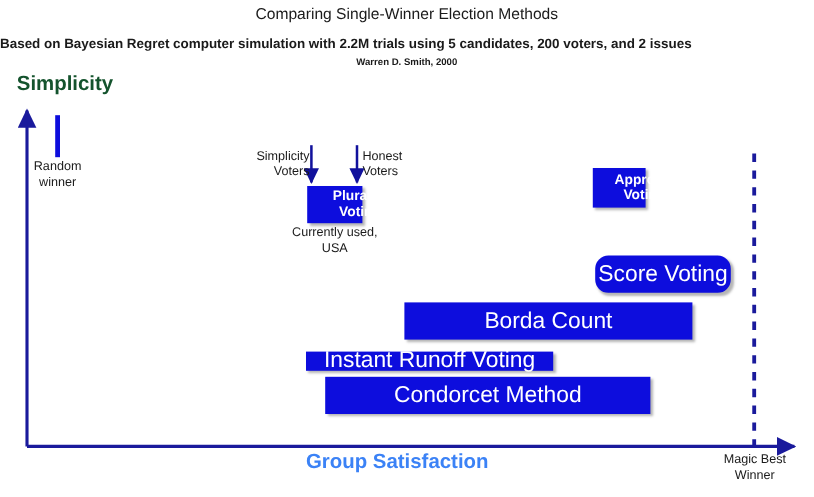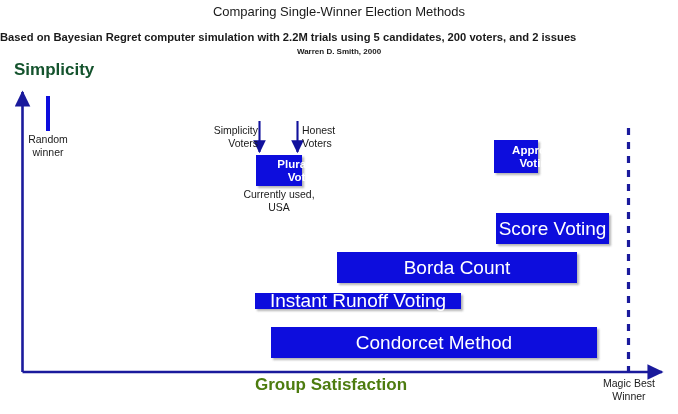--- a/index.html
+++ b/index.html
@@ -64,21 +64,21 @@
     font-weight: 700;
     color: #14532d;
     white-space: nowrap;
   }
   .axis-label-x {
     position: absolute;
     left: 255px;
     top: 375px;
     font-size: 17px;
     font-weight: 700;
-    color: #4d7c0f;
+    color: #3b82f6;
     white-space: nowrap;
   }
   .axis-svg {
     position: absolute;
     left: 0;
     top: 0;
     width: 678px;
     height: 414px;
     pointer-events: none;
   }
@@ -146,42 +146,42 @@
   <div class="bar tick" style="left:46px; top:96px; width:4px; height:35px;"></div>
   <div class="note" style="left:8px; top:133px; width:80px;">Random
 winner</div>
 
   <div class="note" style="left:206px; top:124px; width:52px; text-align:right;">Simplicity
 Voters</div>
   <div class="note" style="left:302px; top:124px; width:52px; text-align:left;">Honest
 Voters</div>
 
   <div class="bar small" style="left:256px; top:155px; width:46px; height:31px;">
-    <span style="white-space:pre-line;text-align:right;">Plurality Voting</span>
+    <span style="white-space:pre-line;">Plurality Voting</span>
   </div>
   <div class="note" style="left:231px; top:188px; width:96px;">Currently used,
 USA</div>
 
   <div class="bar small" style="left:494px; top:140px; width:44px; height:33px;">
     <span style="white-space:pre-line;">Approval
 Voting</span>
   </div>
 
-  <div class="bar big" style="left:496px; top:213px; width:113px; height:31px;">
+  <div class="bar big" style="left:496px; top:213px; width:113px; height:31px;border-radius:11px;">
     <span>Score Voting</span>
   </div>
 
   <div class="bar big" style="left:337px; top:252px; width:240px; height:31px;">
     <span>Borda Count</span>
   </div>
 
   <div class="bar big" style="left:255px; top:293px; width:206px; height:16px;">
     <span>Instant Runoff Voting</span>
   </div>
 
-  <div class="bar big" style="left:271px; top:327px; width:326px; height:31px;">
+  <div class="bar big" style="left:271px; top:314px; width:271px; height:31px;">
     <span>Condorcet Method</span>
   </div>
 
   <div class="note" style="left:588px; top:377px; width:82px;">Magic Best
 Winner</div>
 
 </div>
 
 </body></html>

